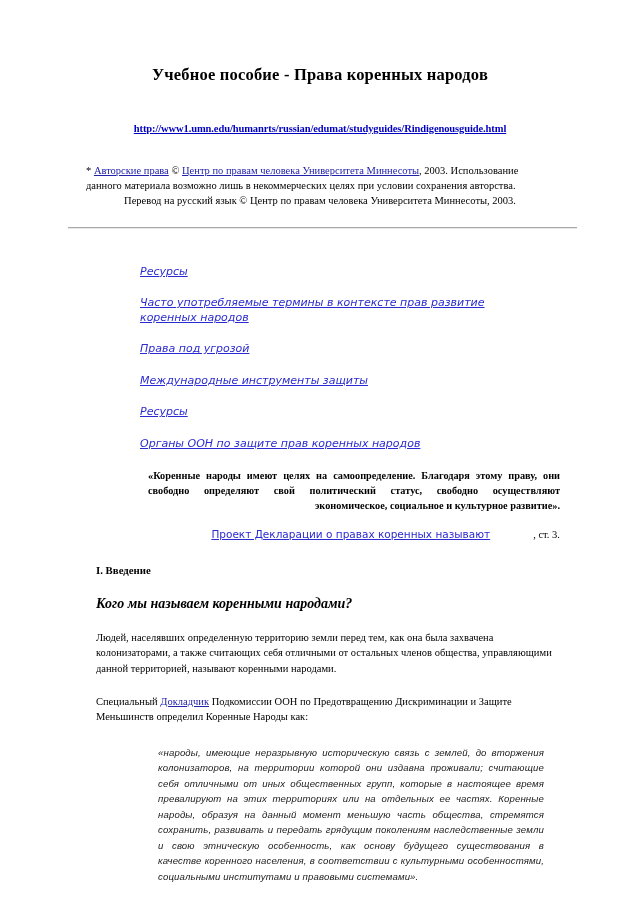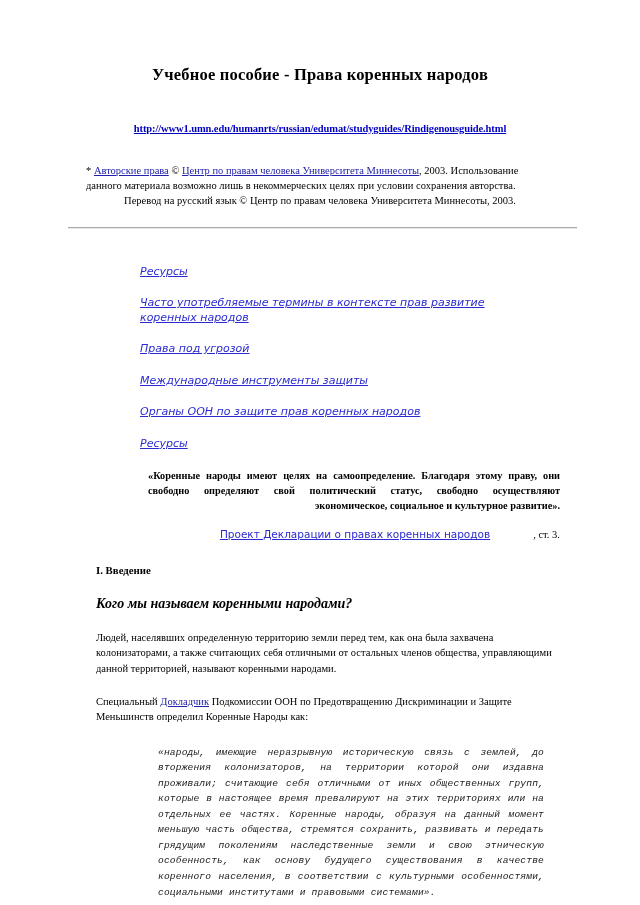--- a/index.html
+++ b/index.html
@@ -135,21 +135,21 @@
   .body-par {
     margin: 18px 80px 0 88px;
     font-size: 10.5px;
     line-height: 1.46;
     text-align: left;
   }
 
   
   .script-quote {
     margin: 20px 88px 0 150px;
-    font-family: Liberation Mono, monospace;
+    font-family: Liberation Sans, sans-serif;
     font-style: italic;
     font-size: 9.6px;
     line-height: 1.62;
     text-align: justify;
     color: #1a1a1a;
     letter-spacing: 0.15px;
   }
 </style>
 </head>
 <body>
@@ -173,28 +173,28 @@
     <span class="ln3">Перевод на русский язык © Центр по правам человека Университета Миннесоты, 2003.</span>
   </div>
 
   <hr class="divider">
 
   <nav class="toc">
     <a class="toc-item">Ресурсы</a>
     <a class="toc-item">Часто употребляемые термины в контексте прав развитие коренных народов</a>
     <a class="toc-item">Права под угрозой</a>
     <a class="toc-item">Международные инструменты защиты</a>
+    <a class="toc-item">Ресурсы</a>
     <a class="toc-item">Органы ООН по защите прав коренных народов</a>
-    <a class="toc-item">Ресурсы</a>
   </nav>
 
   <p class="decl-quote">«Коренные народы имеют целях на самоопределение. Благодаря этому праву, они свободно определяют свой политический статус, свободно осуществляют экономическое, социальное и культурное развитие».</p>
 
   <p class="decl-source">
-    <a class="src-link">Проект Декларации о правах коренных народов</a><span class="src-tail">, ст. 3.</span>
+    <a class="src-link">Проект Декларации о правах коренных называют</a><span class="src-tail">, ст. 3.</span>
   </p>
 
   <h2 class="section-heading">I. Введение</h2>
 
   <h3 class="sub-heading">Кого мы называем коренными народами?</h3>
 
   <p class="body-par">Людей, населявших определенную территорию земли перед тем, как она была захвачена колонизаторами, а также считающих себя отличными от остальных членов общества, управляющими данной территорией, называют коренными народами.</p>
 
   <p class="body-par">
     <span>Специальный </span><a class="inline-link">Докладчик</a><span> Подкомиссии ООН по Предотвращению Дискриминации и Защите Меньшинств определил Коренные Народы как:</span>

